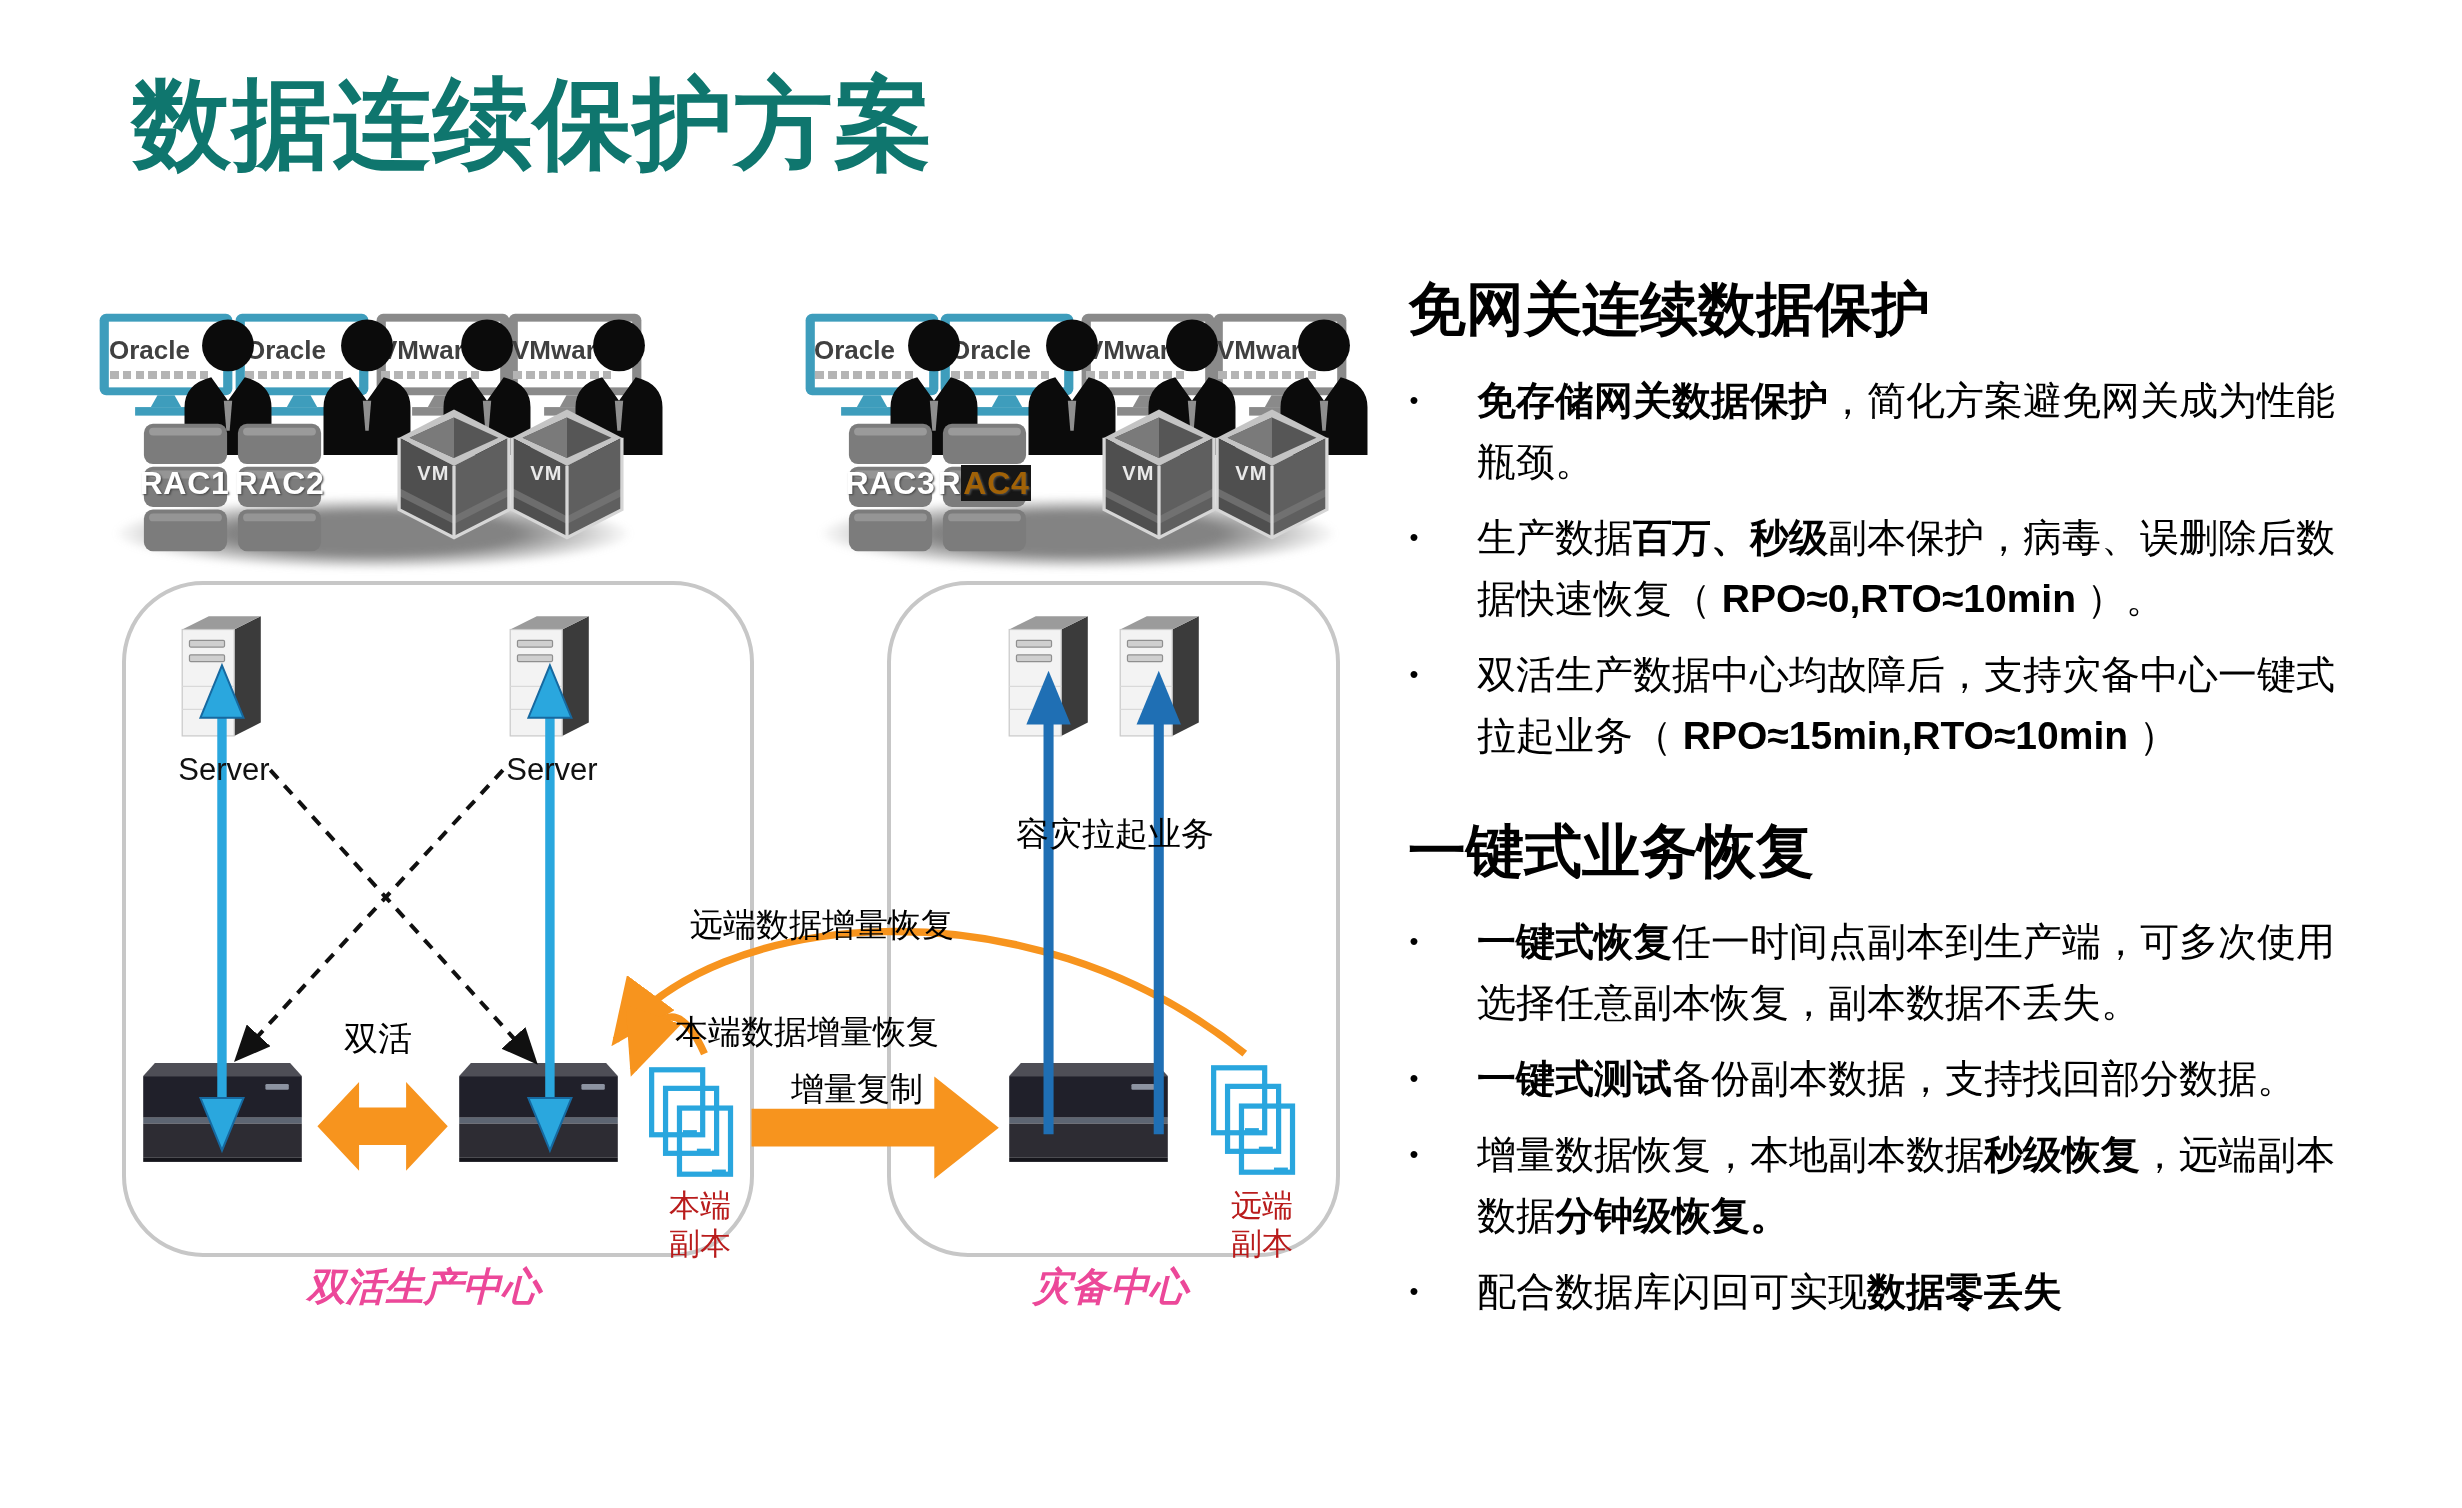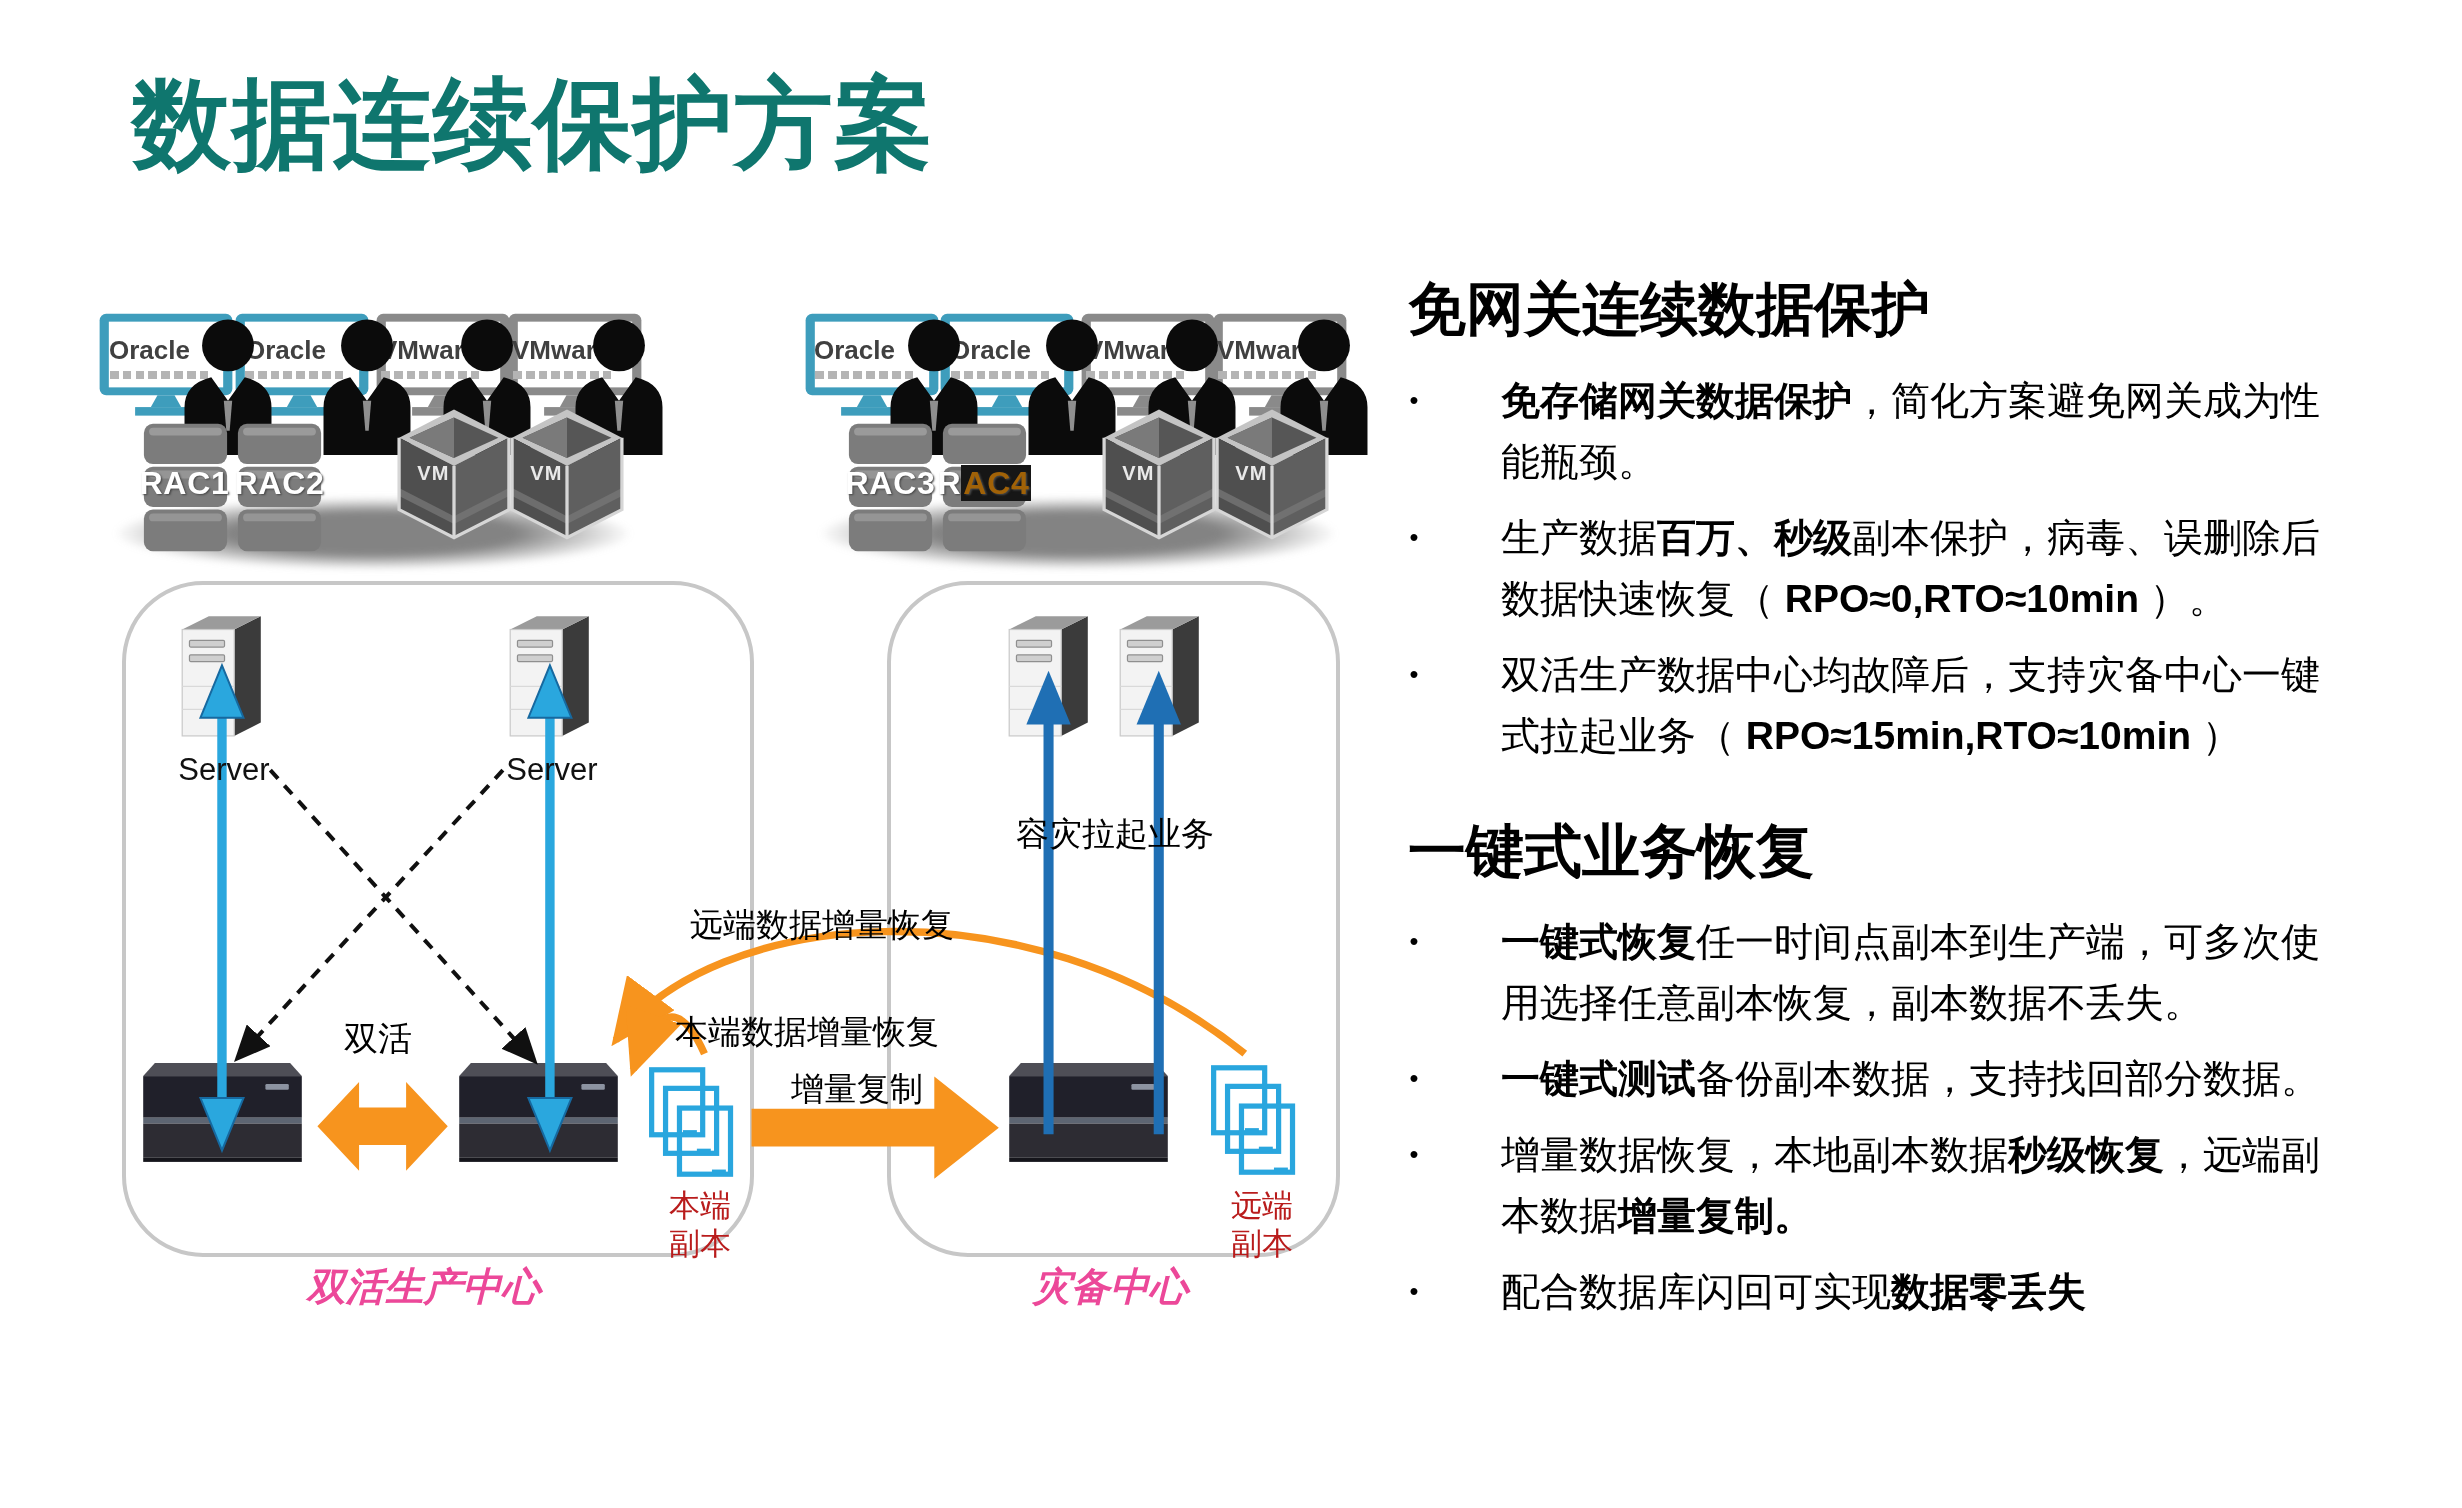--- a/index.html
+++ b/index.html
@@ -28,21 +28,21 @@
            text-align:center;white-space:nowrap;}
   .shadow{position:absolute;border-radius:50%;filter:blur(3.4px);
           background:radial-gradient(closest-side,rgba(125,125,125,0.95) 55%,rgba(125,125,125,0) 100%);}
   
   #panel{position:absolute;left:1400px;top:268px;width:951px;}
   .panel-heading{margin:8px;font-size:58px;font-weight:bold;color:#000;line-height:1.15;}
   .panel-heading.second{margin-top:52px;}
   .bullets{margin-top:27px;}
   .bullet-row{display:flex;margin-bottom:15px;}
   .bullet-dot{width:77px;flex:0 0 77px;font-size:25.5px;line-height:61px;padding-left:9.4px;box-sizing:border-box;}
-  .bullet-text{flex:1;font-size:39px;line-height:61px;color:#000;margin-left:24px;}
+  .bullet-text{flex:1;font-size:39px;line-height:61px;color:#000;}
   .bullet-text b{font-weight:bold;}
   svg.overlay{position:absolute;left:0;top:0;pointer-events:none;}
   .z1{z-index:1}.z2{z-index:2}.z3{z-index:3}.z4{z-index:4}
 </style>
 </head>
 <body>
 
 <svg width="0" height="0" style="position:absolute">
   <defs>
     <symbol id="sym-monitor" viewBox="0 0 210 170">
@@ -324,21 +324,21 @@
         <div class="bullet-row">
           <div class="bullet-dot">•</div>
           <div class="bullet-text"><b>一键式恢复</b><span>任一时间点副本到生产端，可多次使用选择任意副本恢复，副本数据不丢失。</span></div>
         </div>
         <div class="bullet-row">
           <div class="bullet-dot">•</div>
           <div class="bullet-text"><b>一键式测试</b><span>备份副本数据，支持找回部分数据。</span></div>
         </div>
         <div class="bullet-row">
           <div class="bullet-dot">•</div>
-          <div class="bullet-text"><span>增量数据恢复，本地副本数据</span><b>秒级恢复</b><span>，远端副本数据</span><b>增量复制。</b></div>
+          <div class="bullet-text"><span>增量数据恢复，本地副本数据</span><b>秒级恢复</b><span>，远端副本数据</span><b>分钟级恢复。</b></div>
         </div>
         <div class="bullet-row">
           <div class="bullet-dot">•</div>
           <div class="bullet-text"><span>配合数据库闪回可实现</span><b>数据零丢失</b></div>
         </div>
       </div>
   </div>
 
 </div>
 

